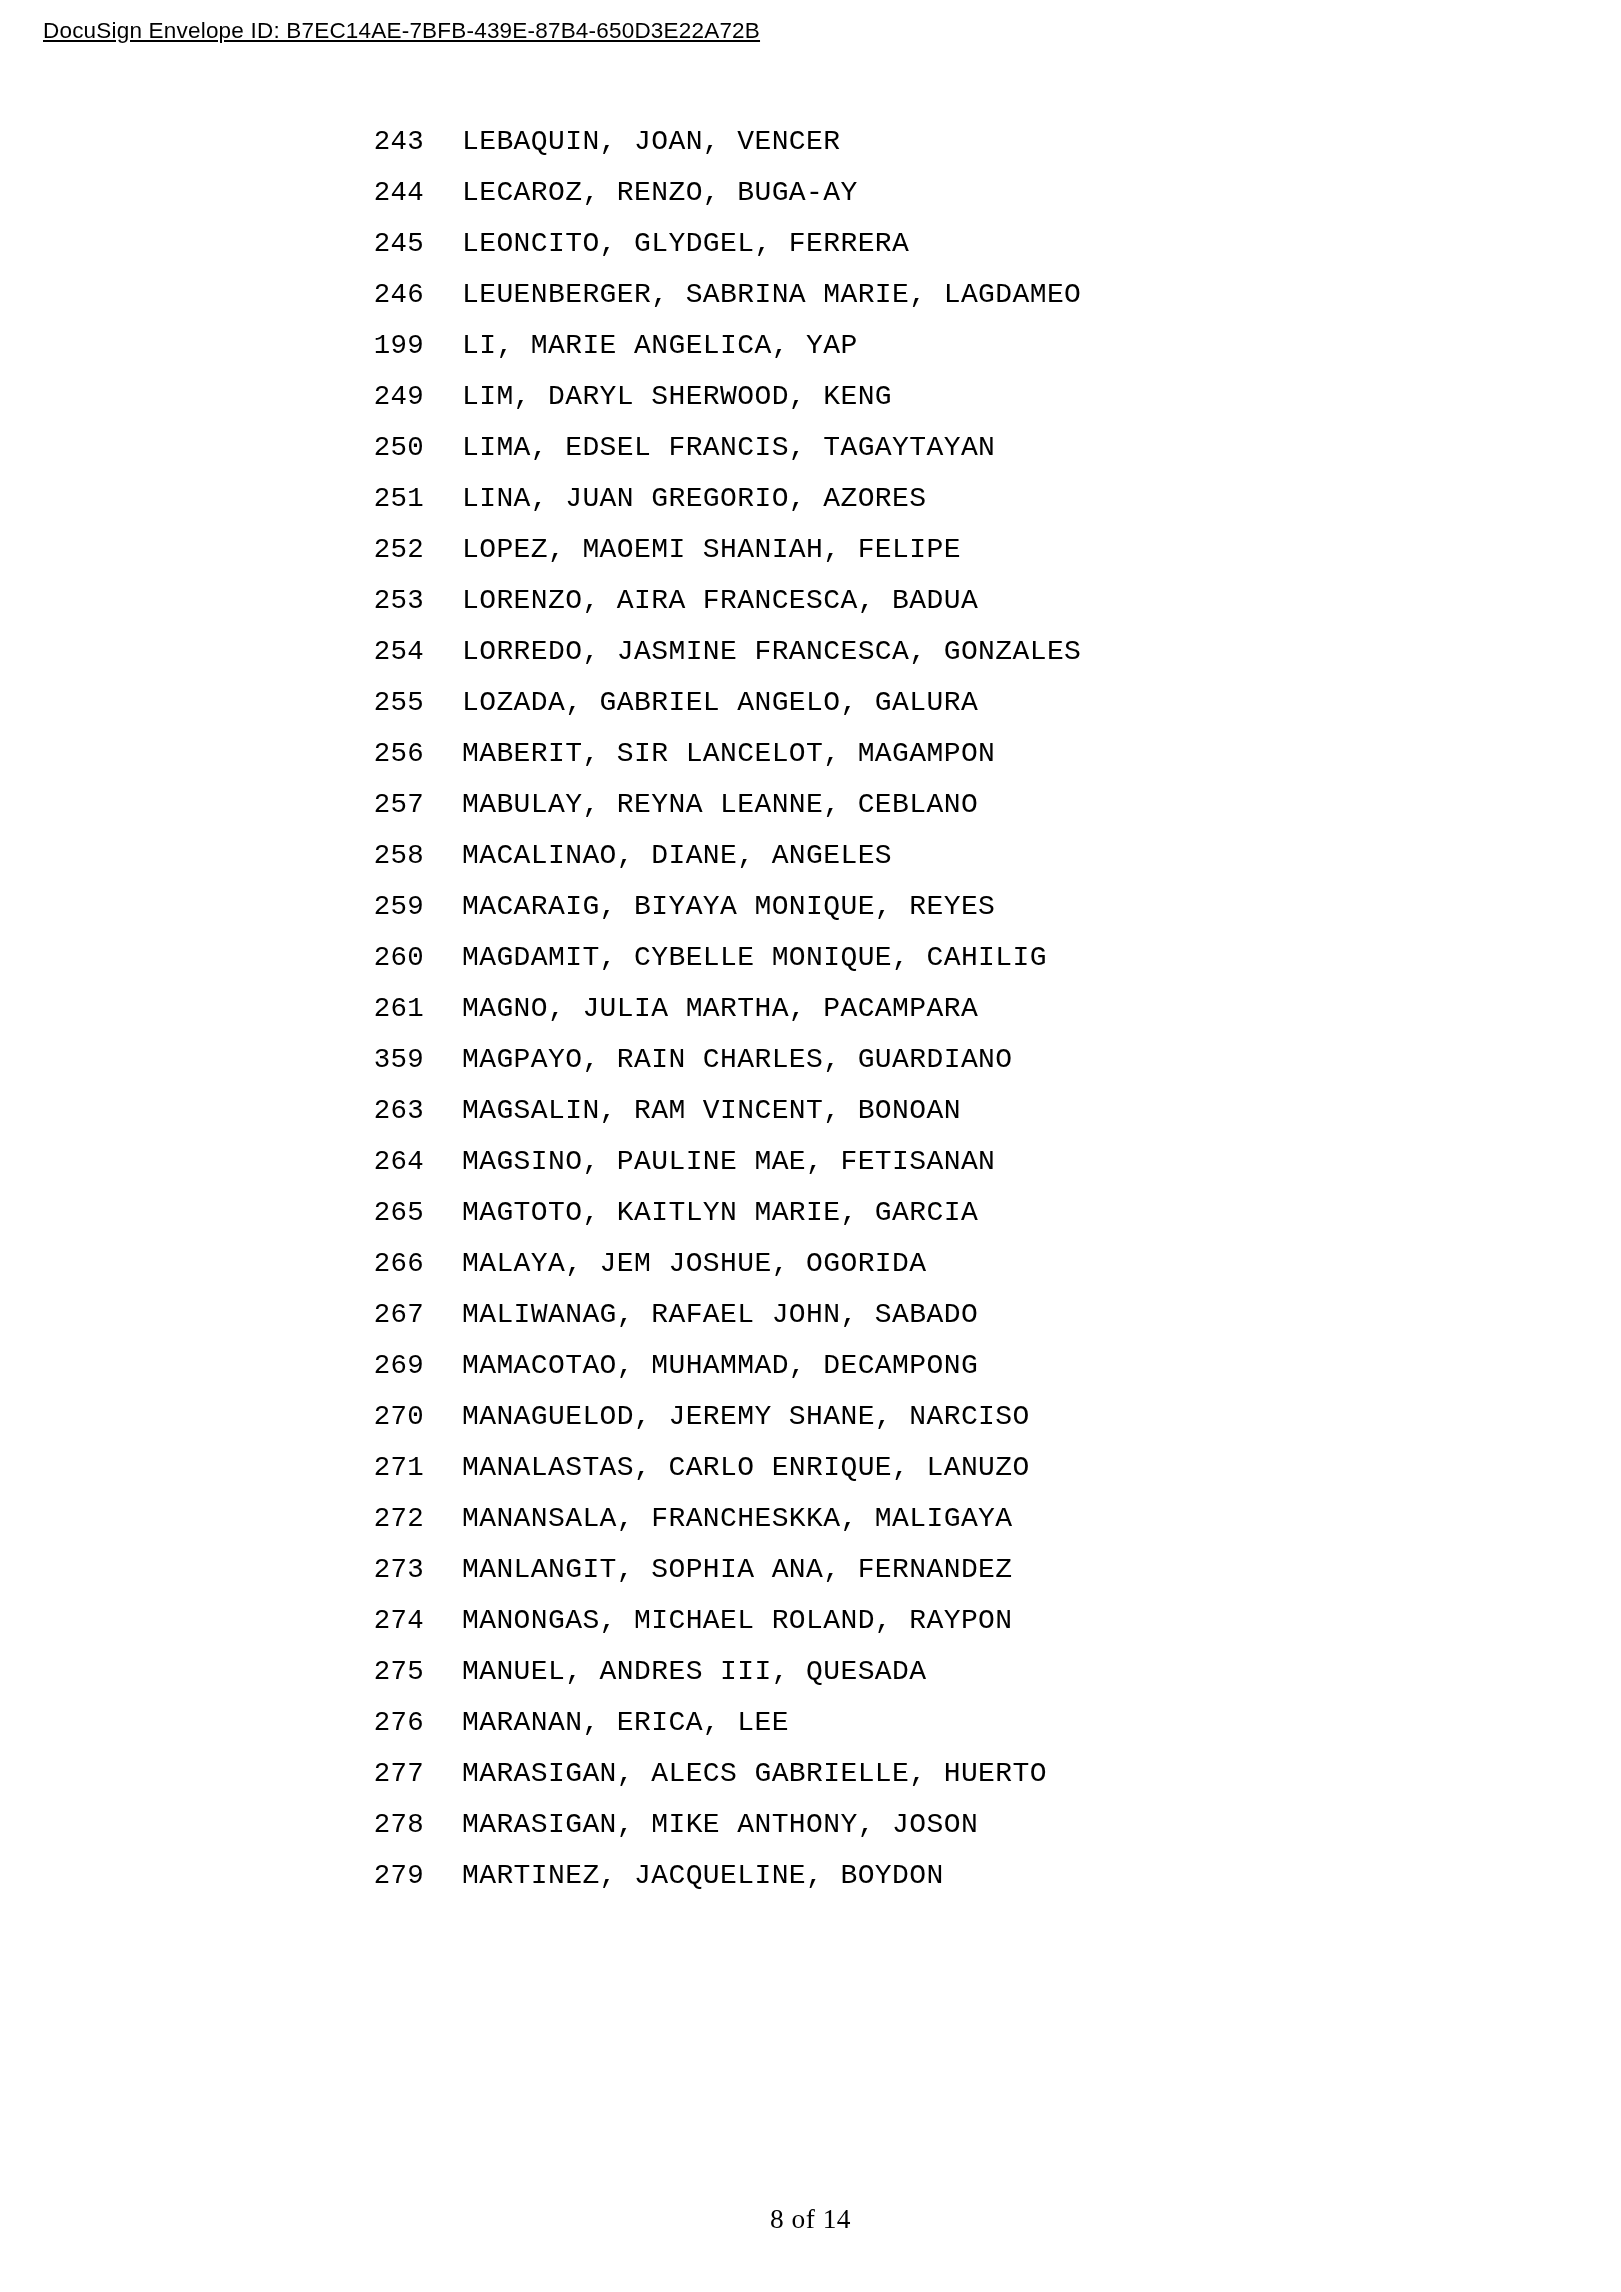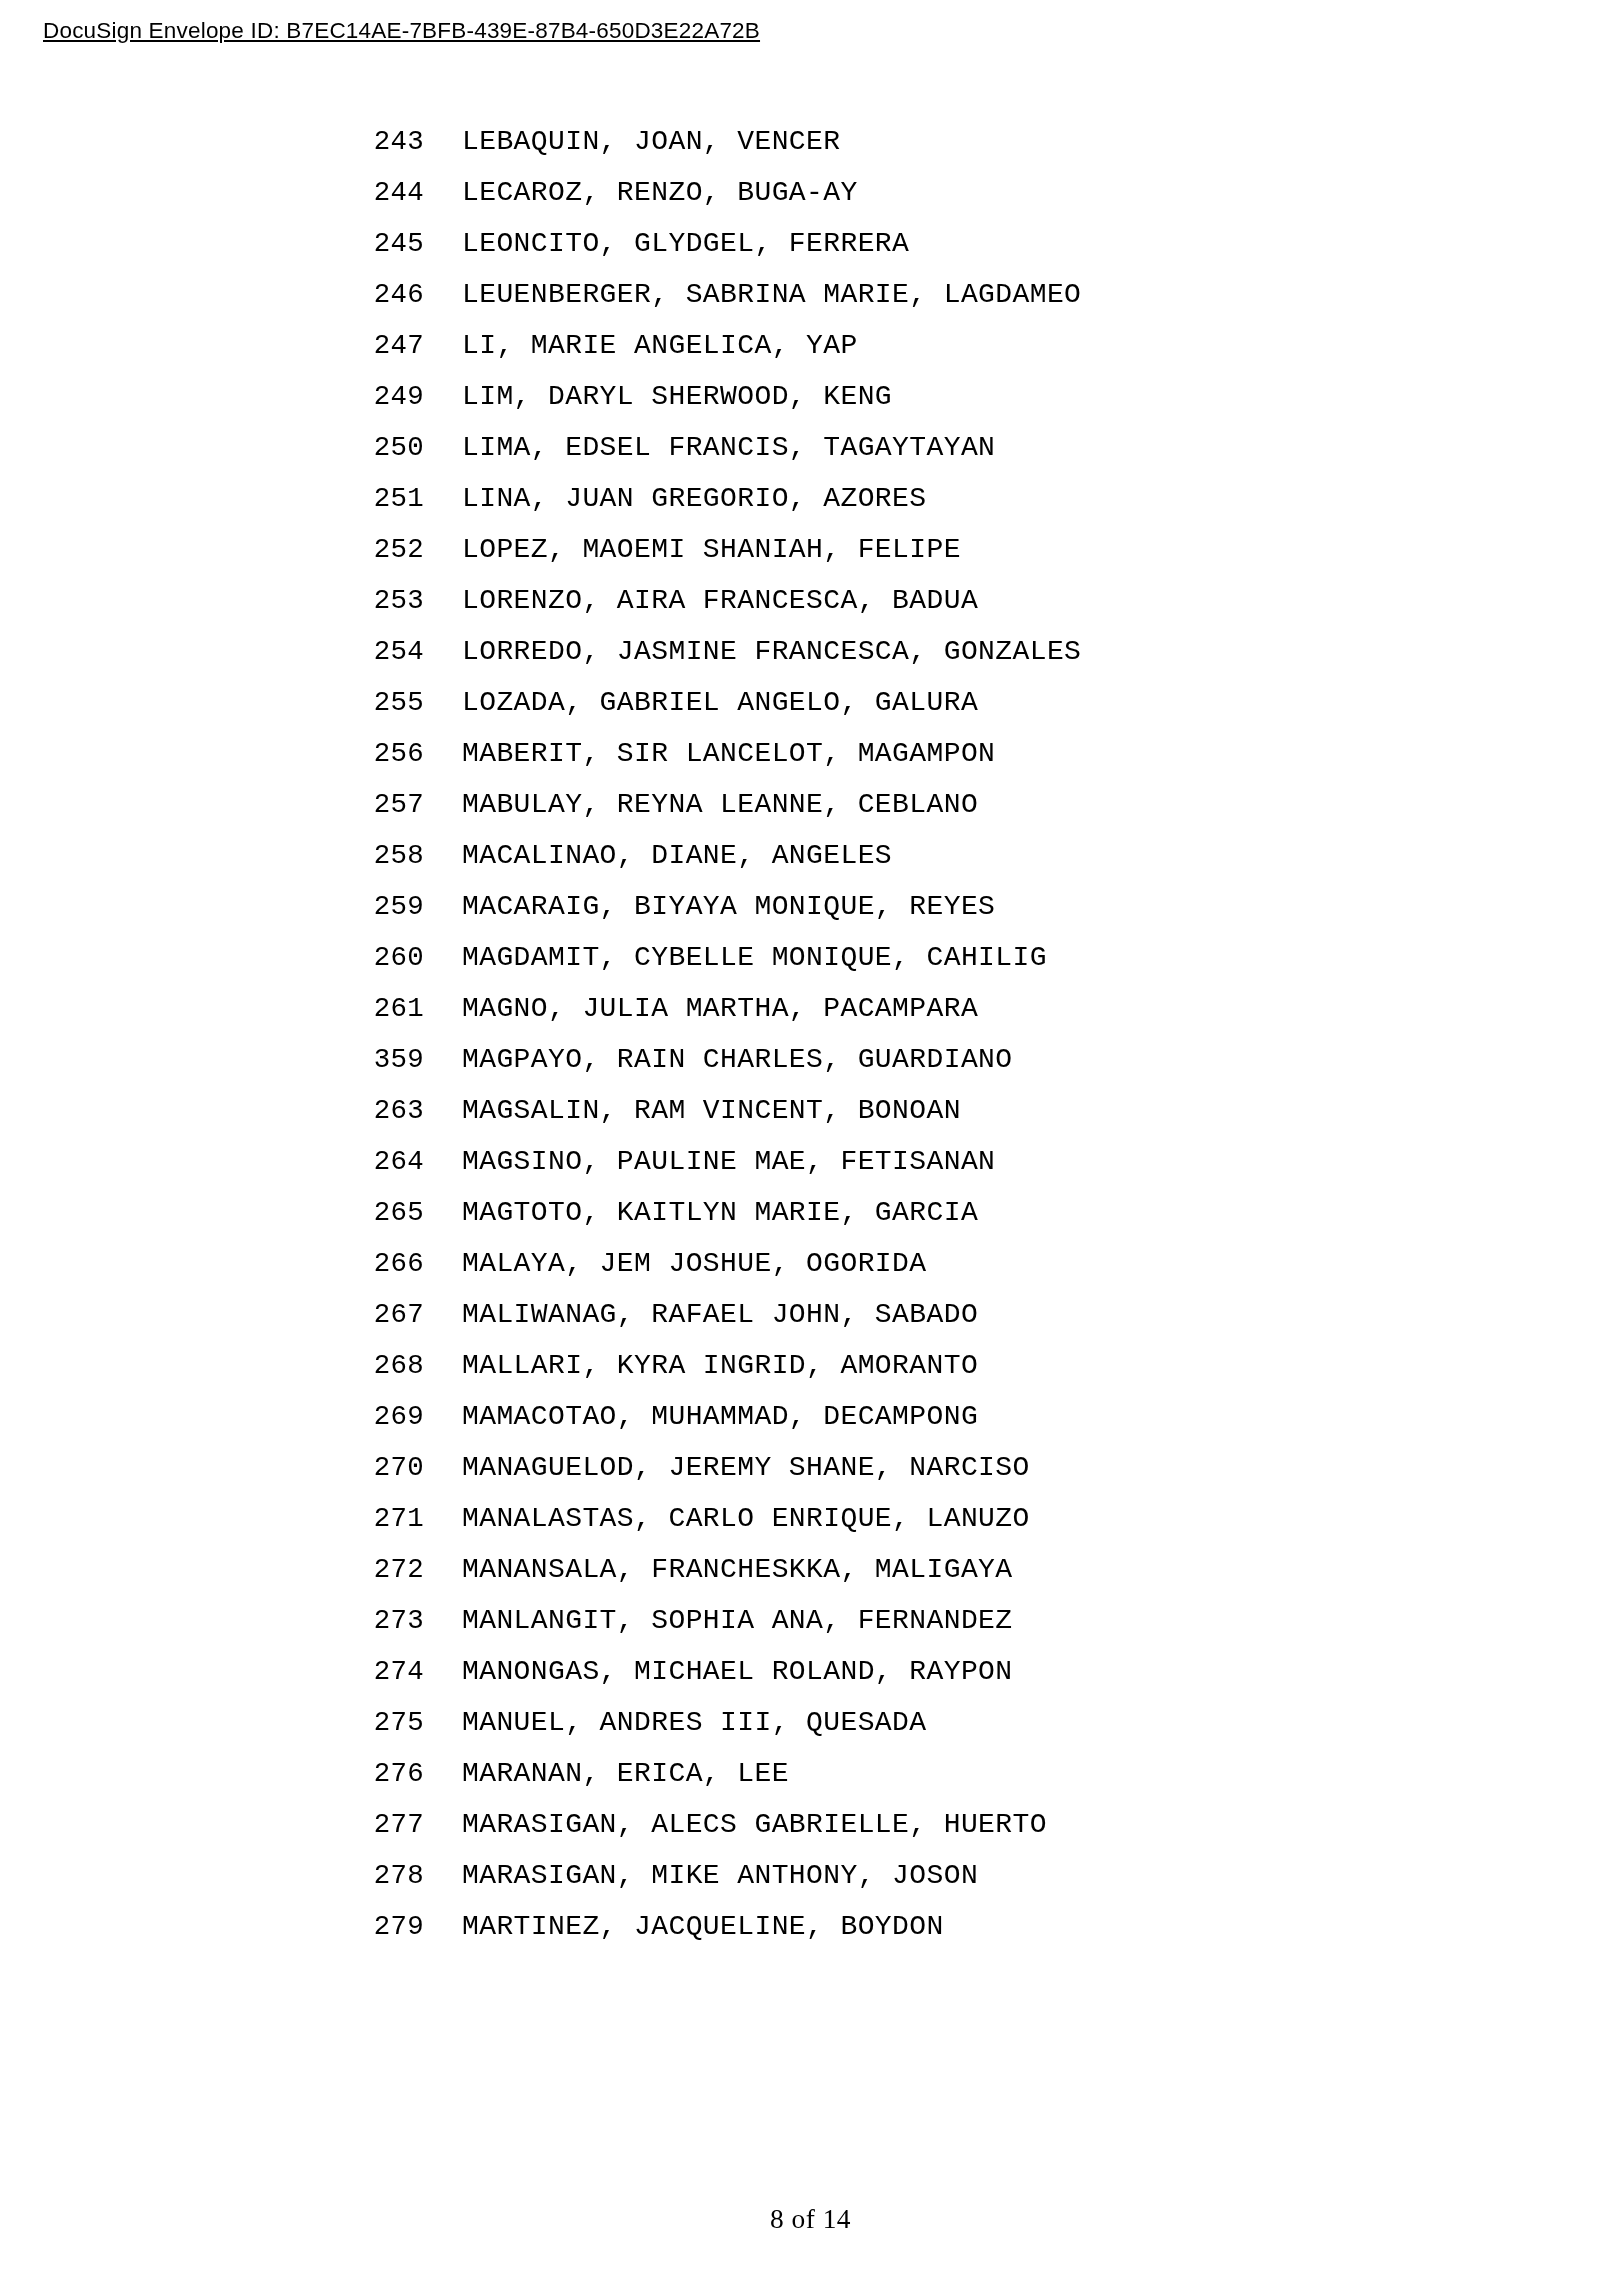--- a/index.html
+++ b/index.html
@@ -85,21 +85,21 @@
       <span class="num">245</span>
       <span class="name">LEONCITO, GLYDGEL, FERRERA</span>
     </div>
 
     <div class="row">
       <span class="num">246</span>
       <span class="name">LEUENBERGER, SABRINA MARIE, LAGDAMEO</span>
     </div>
 
     <div class="row">
-      <span class="num">247</span>
+      <span class="num">199</span>
       <span class="name">LI, MARIE ANGELICA, YAP</span>
     </div>
 
 
     <div class="row">
       <span class="num">249</span>
       <span class="name">LIM, DARYL SHERWOOD, KENG</span>
     </div>
 
     <div class="row">
@@ -185,24 +185,20 @@
     <div class="row">
       <span class="num">266</span>
       <span class="name">MALAYA, JEM JOSHUE, OGORIDA</span>
     </div>
 
     <div class="row">
       <span class="num">267</span>
       <span class="name">MALIWANAG, RAFAEL JOHN, SABADO</span>
     </div>
 
-    <div class="row">
-      <span class="num">268</span>
-      <span class="name">MALLARI, KYRA INGRID, AMORANTO</span>
-    </div>
 
     <div class="row">
       <span class="num">269</span>
       <span class="name">MAMACOTAO, MUHAMMAD, DECAMPONG</span>
     </div>
 
     <div class="row">
       <span class="num">270</span>
       <span class="name">MANAGUELOD, JEREMY SHANE, NARCISO</span>
     </div>

